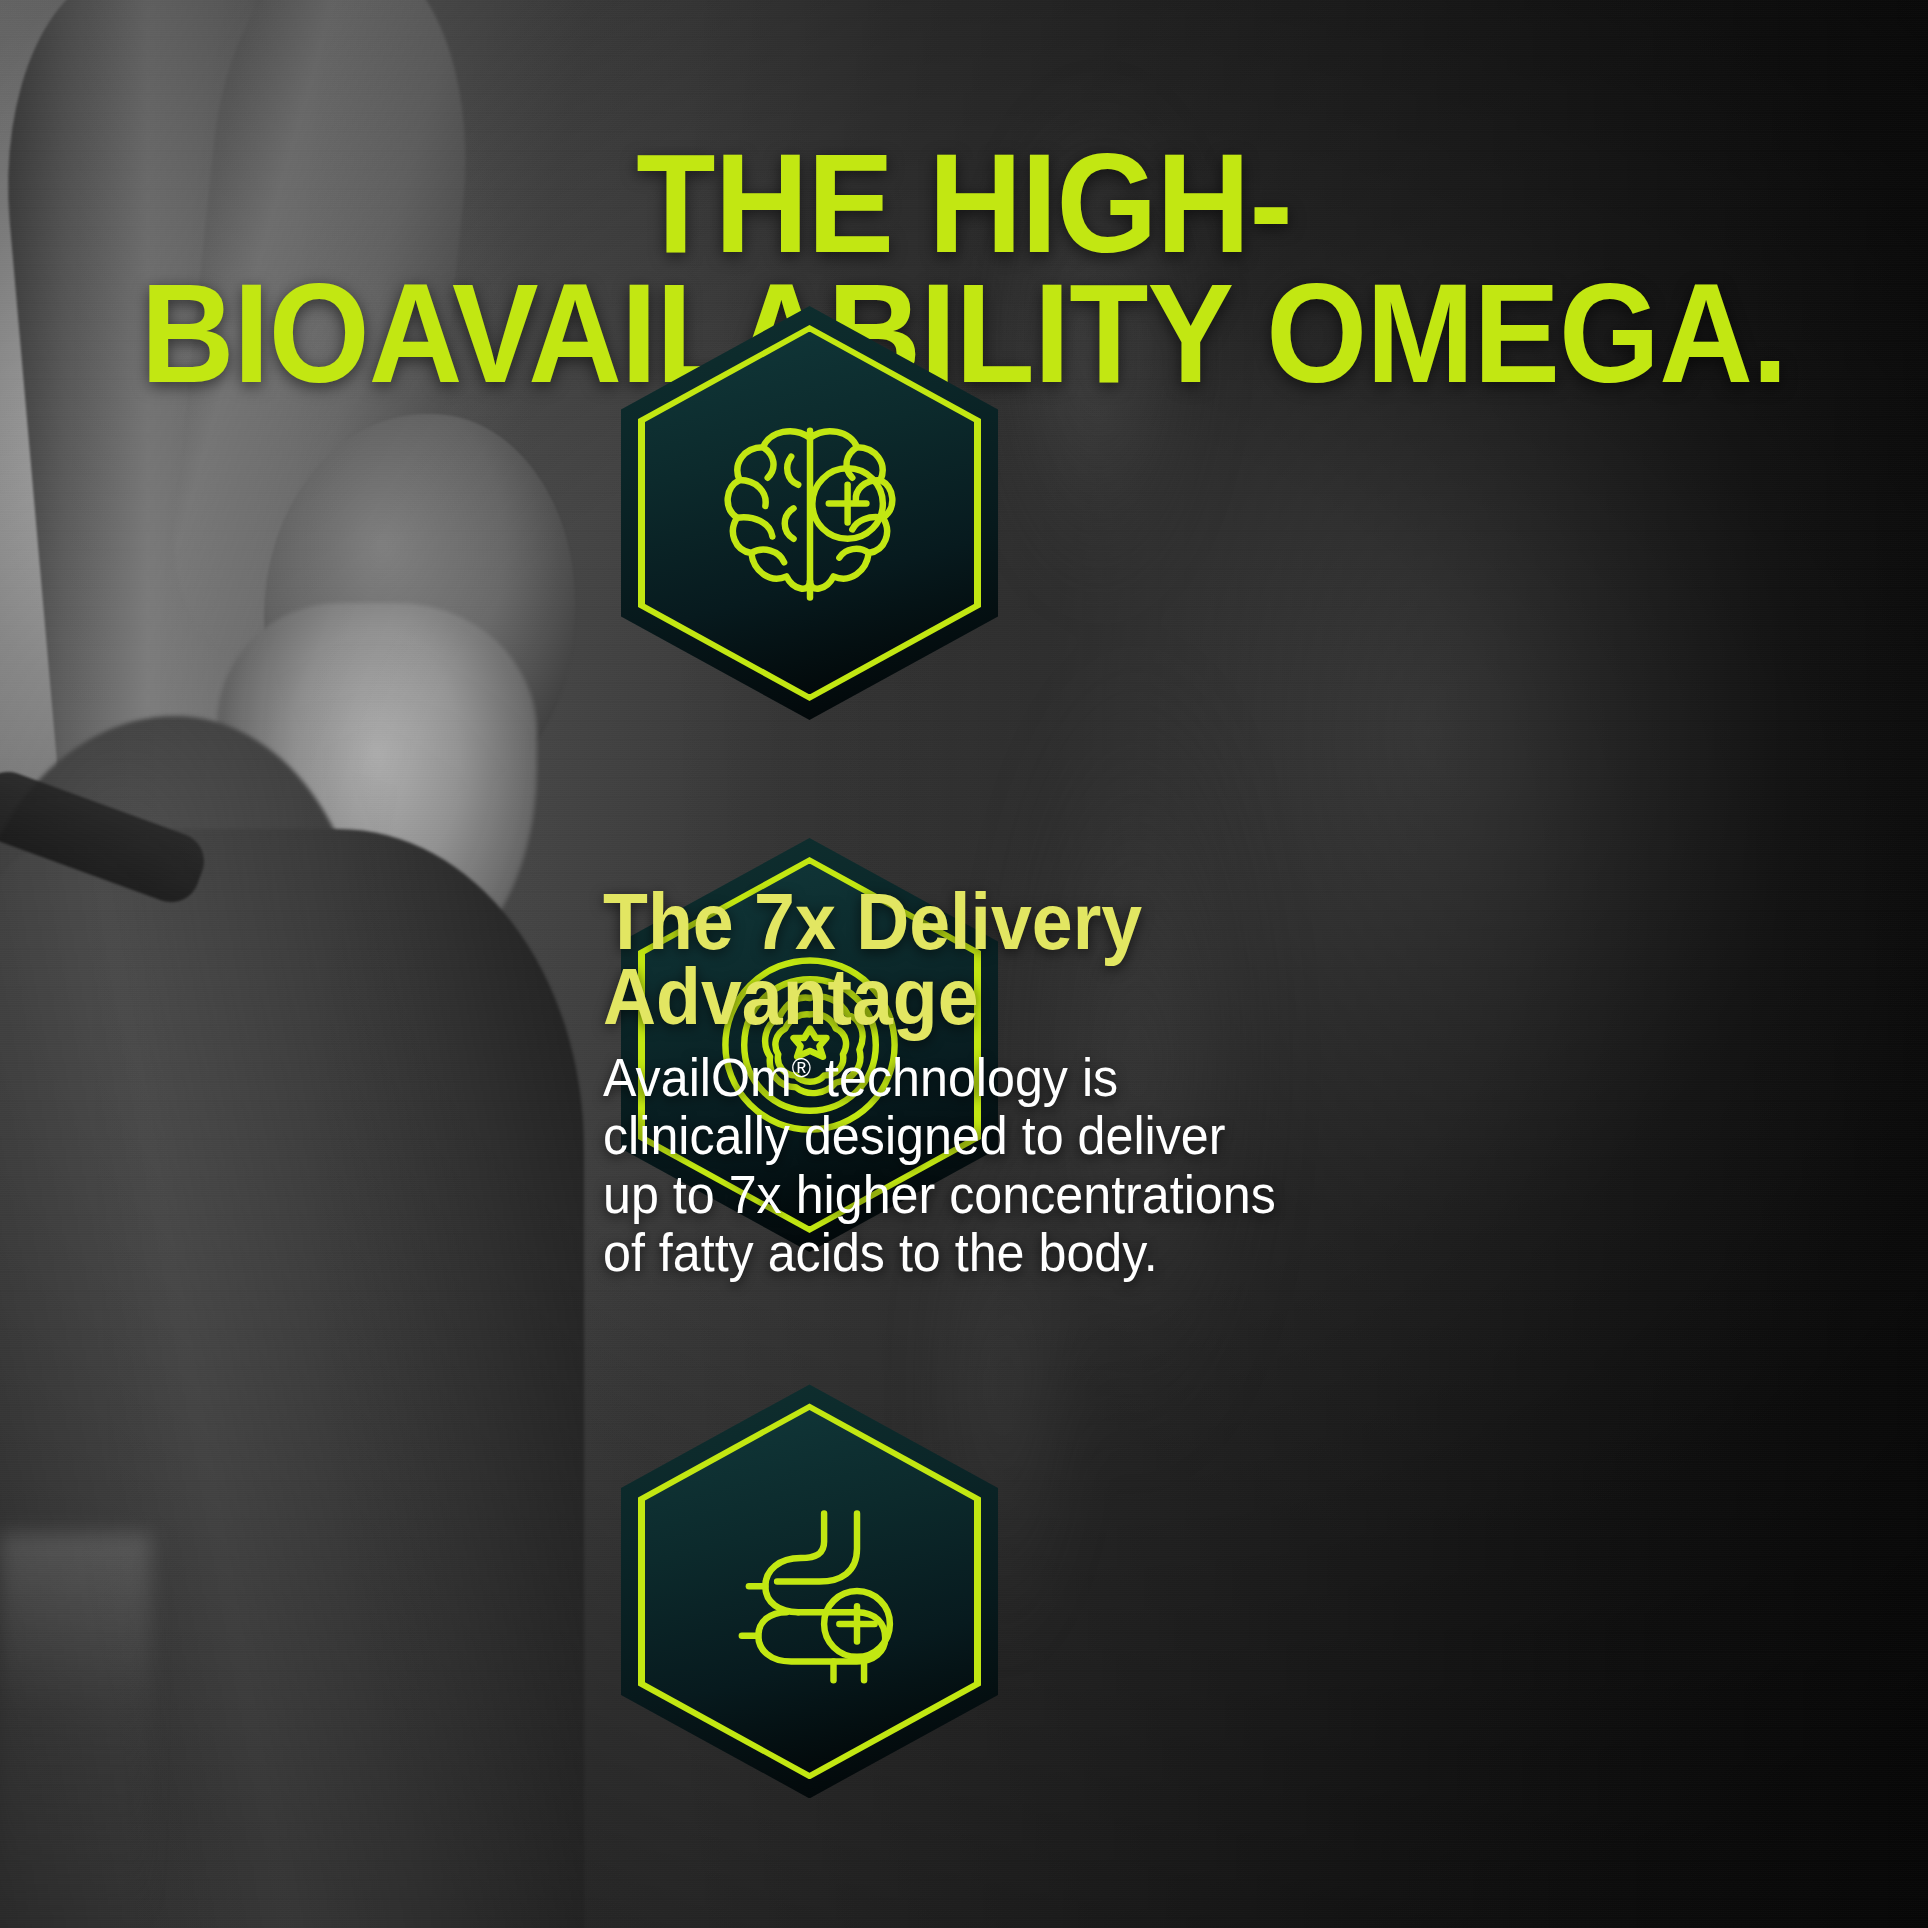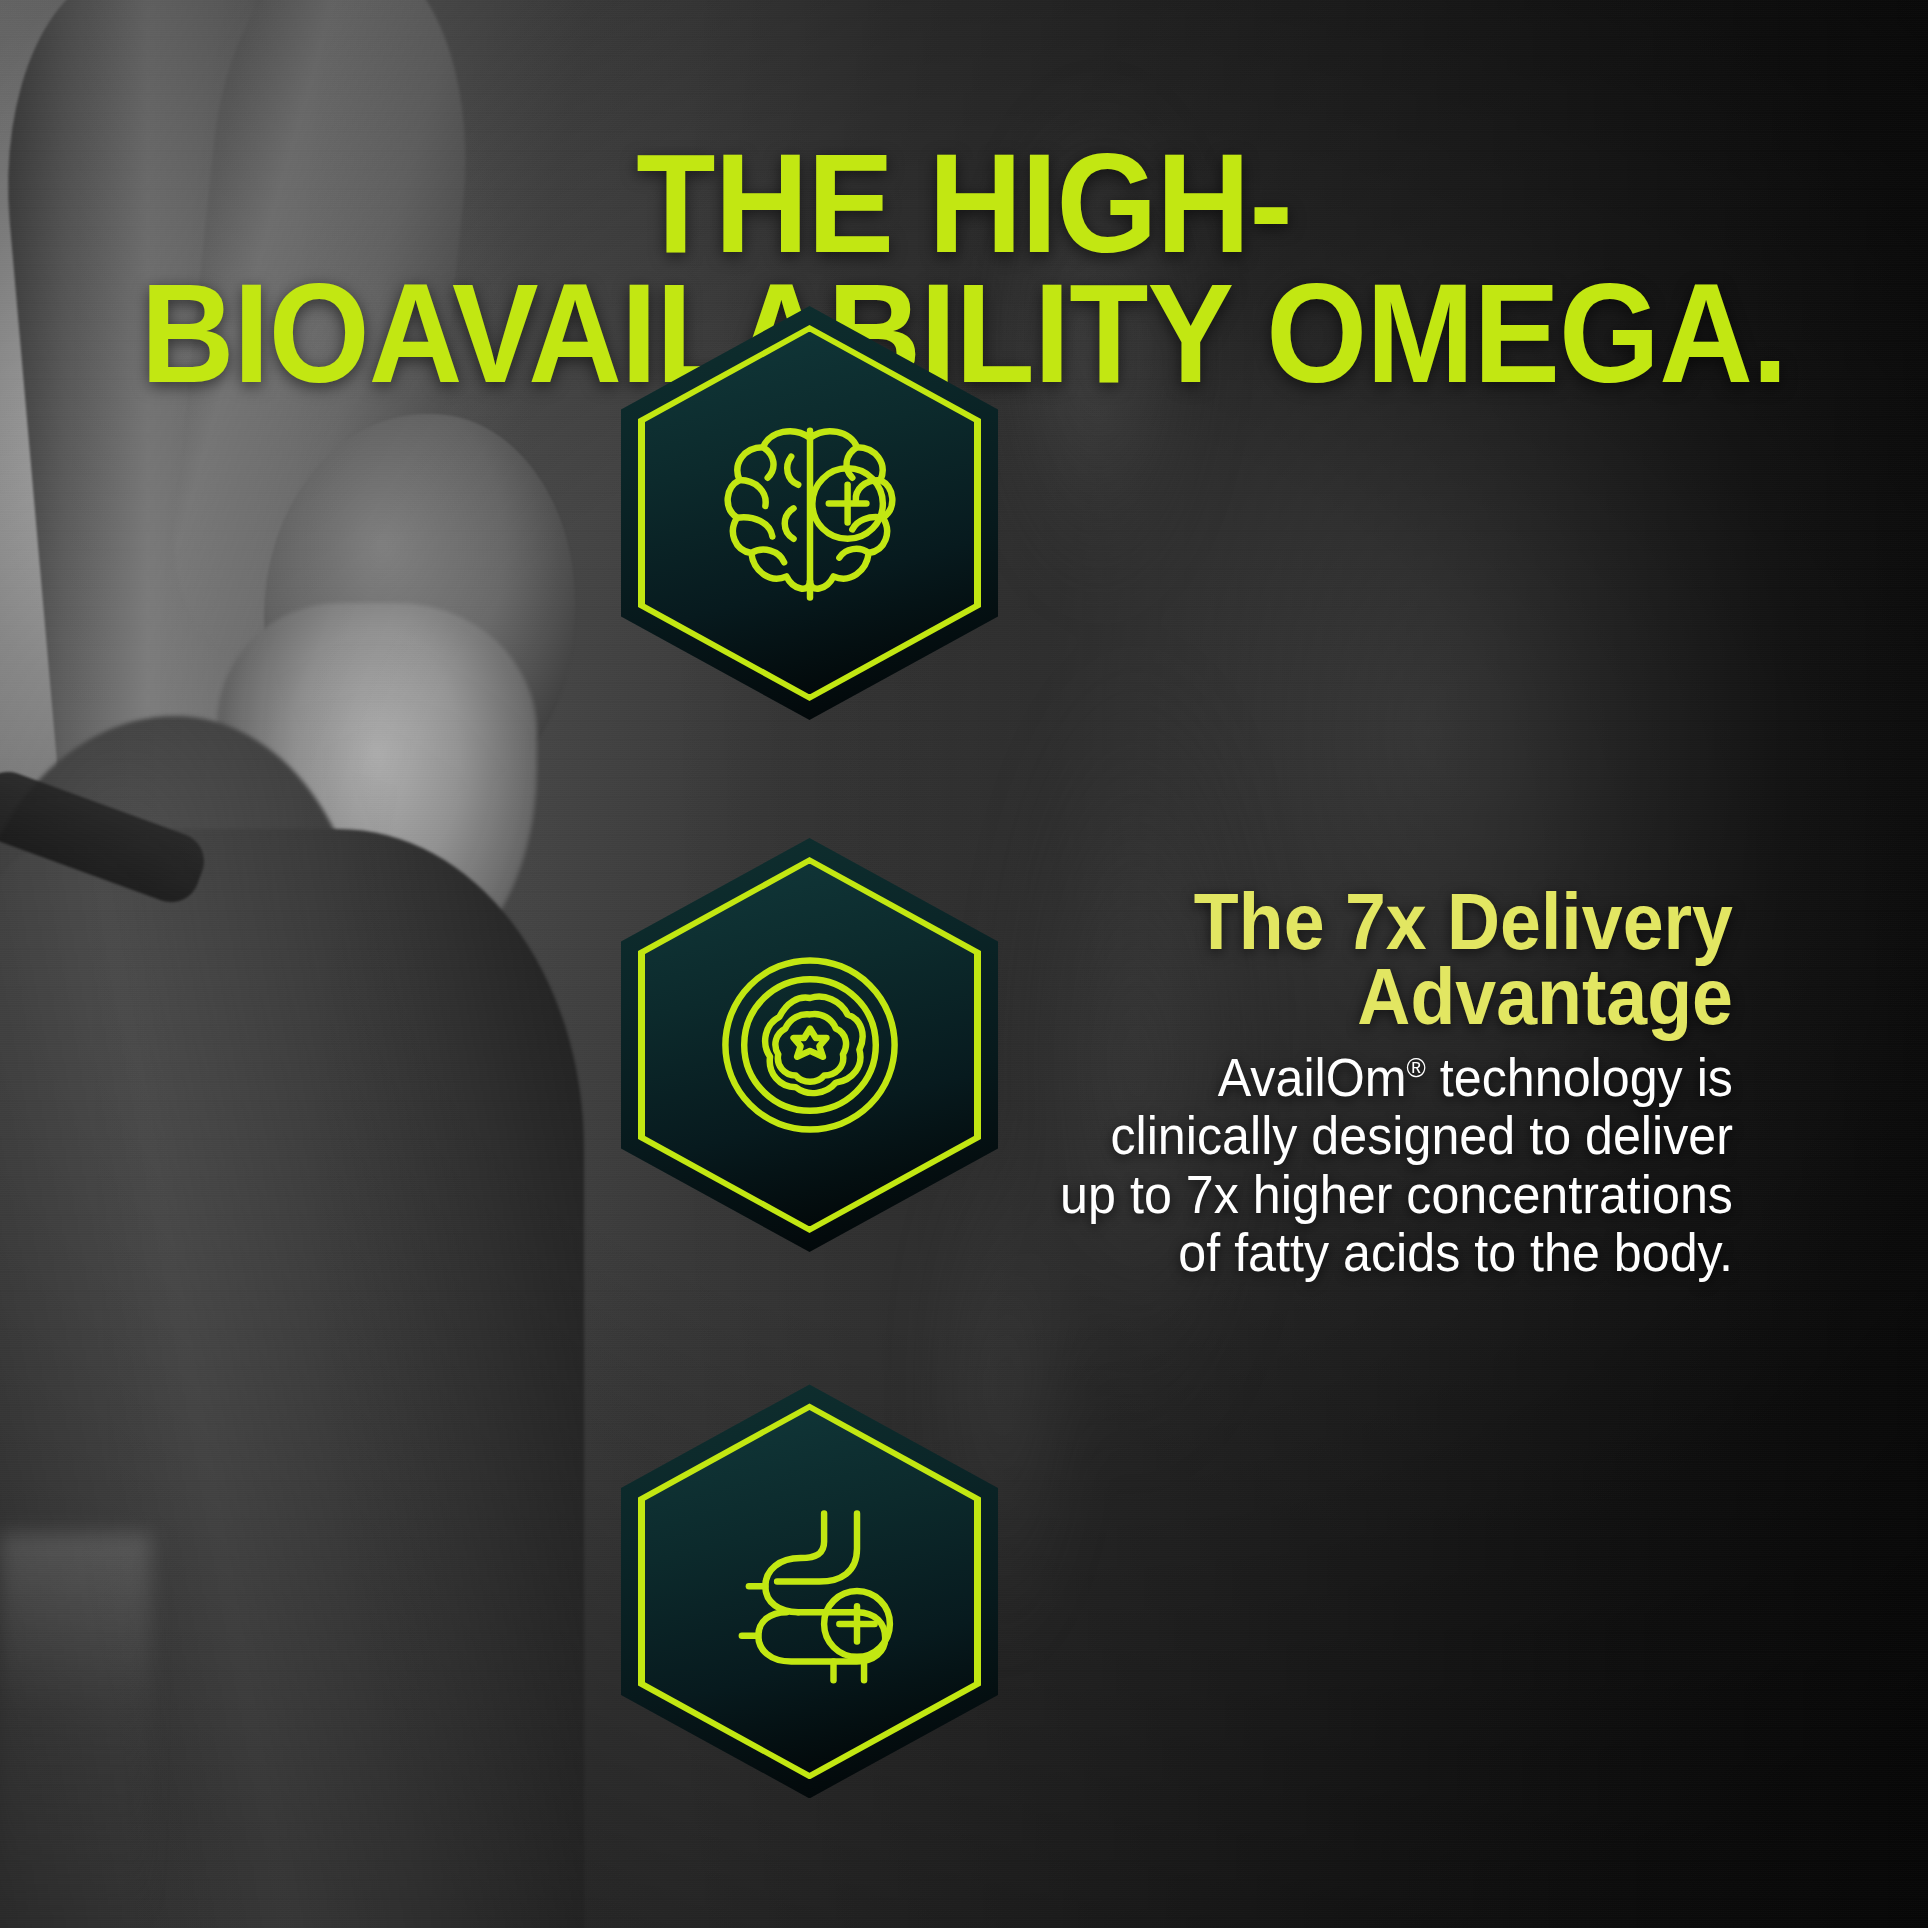--- a/index.html
+++ b/index.html
@@ -188,21 +188,21 @@
     color:#ffffff;
     text-shadow:0 2.8px 11.3px rgba(0,0,0,0.65);
     transform:scaleX(0.93);
     transform-origin:0 0;
     margin:0;
     white-space:pre-line;
   }
   .fbody sup{font-size:0.52em;vertical-align:super;line-height:0;}
 
   .f1 .ftext{padding-top:0px;}
-  .f2 .ftext{padding-top:7.5px;text-align:right;}
+  .f2 .ftext{padding-top:7.5px;}
   .f3 .ftext{padding-top:9.4px;}
 </style>
 </head>
 <body>
 
 <div id="stage">
 
   <div class="bg-layer bg-base"></div>
   <div class="bg-layer bg-window"></div>
   <div class="bg-layer bg-figure2"></div>

